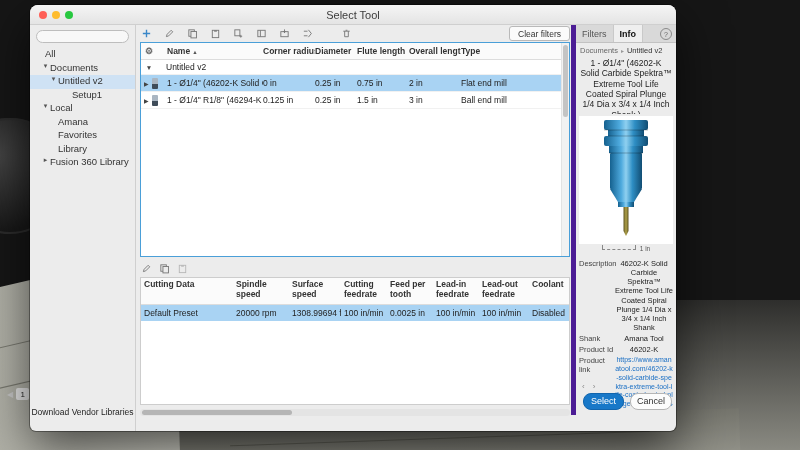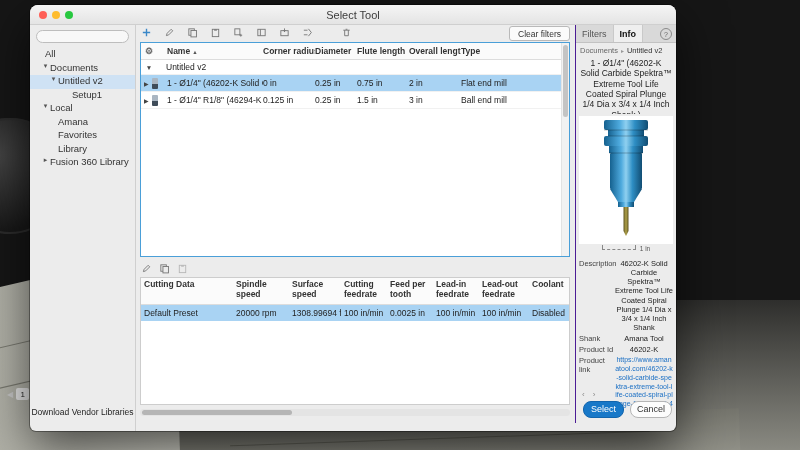--- a/index.html
+++ b/index.html
@@ -40,21 +40,21 @@
   .search{display:block;margin:5px 6px 5px;height:13px;width:93px;box-sizing:border-box;
           border:1px solid #bdbdbd;border-radius:7px;background:#f8f8f8;font-size:9px;padding:0 6px;outline:none;}
   .titem{height:13.5px;display:flex;font-size:9.5px;color:#333;white-space:nowrap;}
   .chev{width:9px;font-size:7px;color:#555;text-align:center;flex:none;}
   .lvl0{padding-left:6px;} .lvl1{padding-left:11px;} .lvl2{padding-left:19px;} .lvl3{padding-left:33px;}
   .titem.sel{background:#cfe2f4;}
   .dl-link{position:absolute;bottom:14px;left:0;right:0;text-align:center;font-size:8.5px;color:#222;cursor:pointer;}
 
   
   .main{position:absolute;left:106px;top:20px;right:100px;bottom:0;}
-  .toolbar{position:absolute;top:1px;left:4px;right:6px;height:15px;display:flex;align-items:flex-start;gap:10px;}
+  .toolbar{position:absolute;top:1px;left:4px;right:6px;height:15px;display:flex;align-items:center;gap:10px;}
   .ticon{width:13px;height:13px;display:flex;align-items:center;justify-content:center;}
   .ticon svg{display:block;}
   .clearf{position:absolute;right:0;top:0;font-size:8.5px;color:#333;background:#fbfbfb;
           border:1px solid #b9b9b9;border-radius:3px;padding:1.5px 8px;}
   .tsep{width:6px;}
 
   .upper{position:absolute;top:17px;left:4px;right:6px;height:215px;background:#fff;
          border:1px solid #4a9fd8;box-sizing:border-box;overflow:hidden;}
   .trow{display:grid;grid-template-columns:26px 96px 52px 42px 52px 52px 1fr;align-items:center;
         font-size:8.5px;color:#222;height:16px;}
@@ -80,21 +80,21 @@
         font-size:8.5px;color:#222;}
   .phead{font-weight:bold;color:#333;border-bottom:1px solid #ddd;background:#fbfbfb;min-height:26px;}
   .phead span{padding:2px 3px 0 3px;line-height:1.15;}
   .pdata{height:16px;align-items:center;}
   .pdata.sel{background:#a9d3f3;}
   .pdata span{padding:0 3px;white-space:nowrap;overflow:hidden;}
   .hscroll{position:absolute;top:384px;left:4px;right:6px;height:7px;background:#e4e4e4;border-radius:4px;}
   .hthumb{position:absolute;left:2px;top:1px;width:150px;height:5px;background:#b5b5b5;border-radius:3px;}
 
   
-  .panel{position:absolute;right:0;top:20px;width:100px;bottom:8px;border-left:1px solid #4c1d95;}
+  .panel{position:absolute;right:0;top:20px;width:100px;bottom:16px;border-left:5px solid #4c1d95;}
   .tabs{height:17px;display:flex;background:#d9d9d9;border-bottom:1px solid #c2c2c2;}
   .tab{font-size:9px;color:#555;display:flex;align-items:center;justify-content:center;padding:0 6px;}
   .tab.active{background:#efefef;color:#111;font-weight:bold;border-right:1px solid #c9c9c9;border-left:1px solid #c9c9c9;}
   .help{margin:3px 4px 0 auto;width:10px;height:10px;border:1px solid #8a8a8a;border-radius:50%;
         font-size:7px;color:#666;display:flex;align-items:center;justify-content:center;}
   .crumb{height:11px;font-size:7.5px;display:flex;align-items:center;gap:3px;padding:2px 4px 0;}
   .crumb .root{color:#666;} .crumb .sep{color:#999;font-size:6px;} .crumb .cur{color:#333;}
   .ptitle{padding:2px 4px 0;font-size:8.5px;line-height:1.22;text-align:center;color:#1d1d1d;height:56px;overflow:hidden;}
   .pimg{margin:2px 3px 0;height:128px;background:#ffffff;display:flex;align-items:center;justify-content:center;}
   .ruler{height:11px;display:flex;align-items:flex-start;justify-content:center;gap:4px;font-size:6.5px;color:#555;padding-top:1px;}

